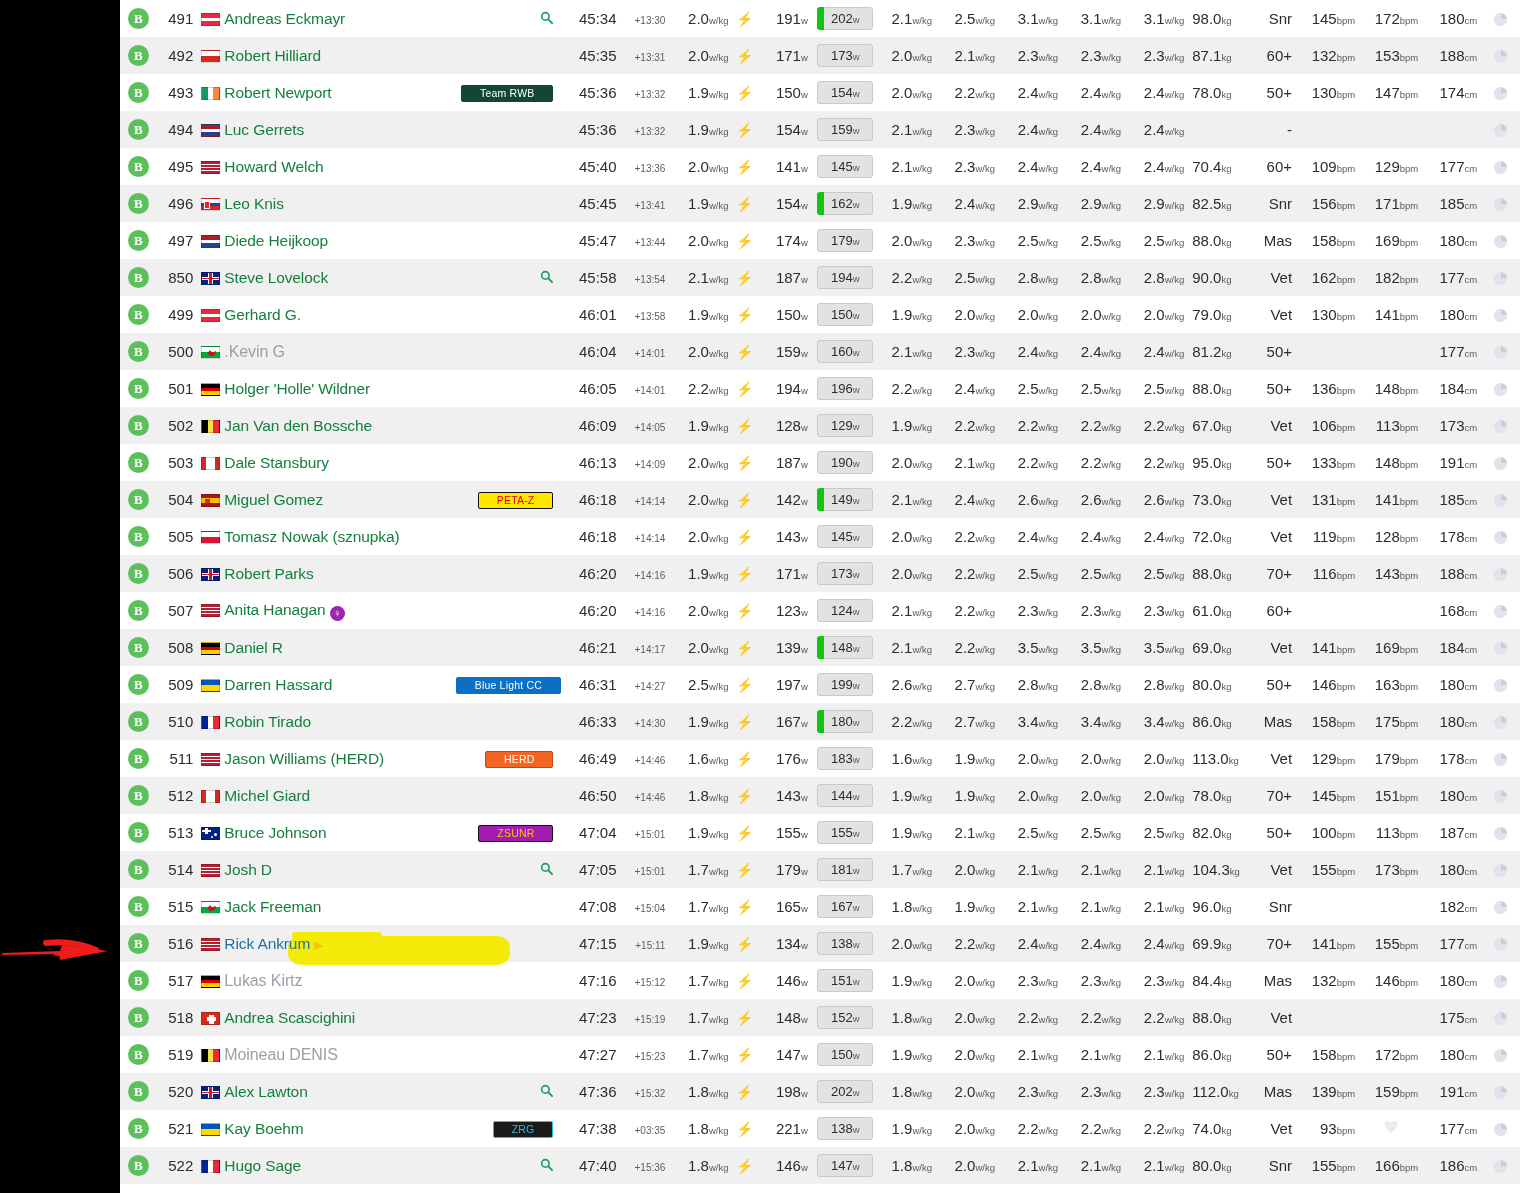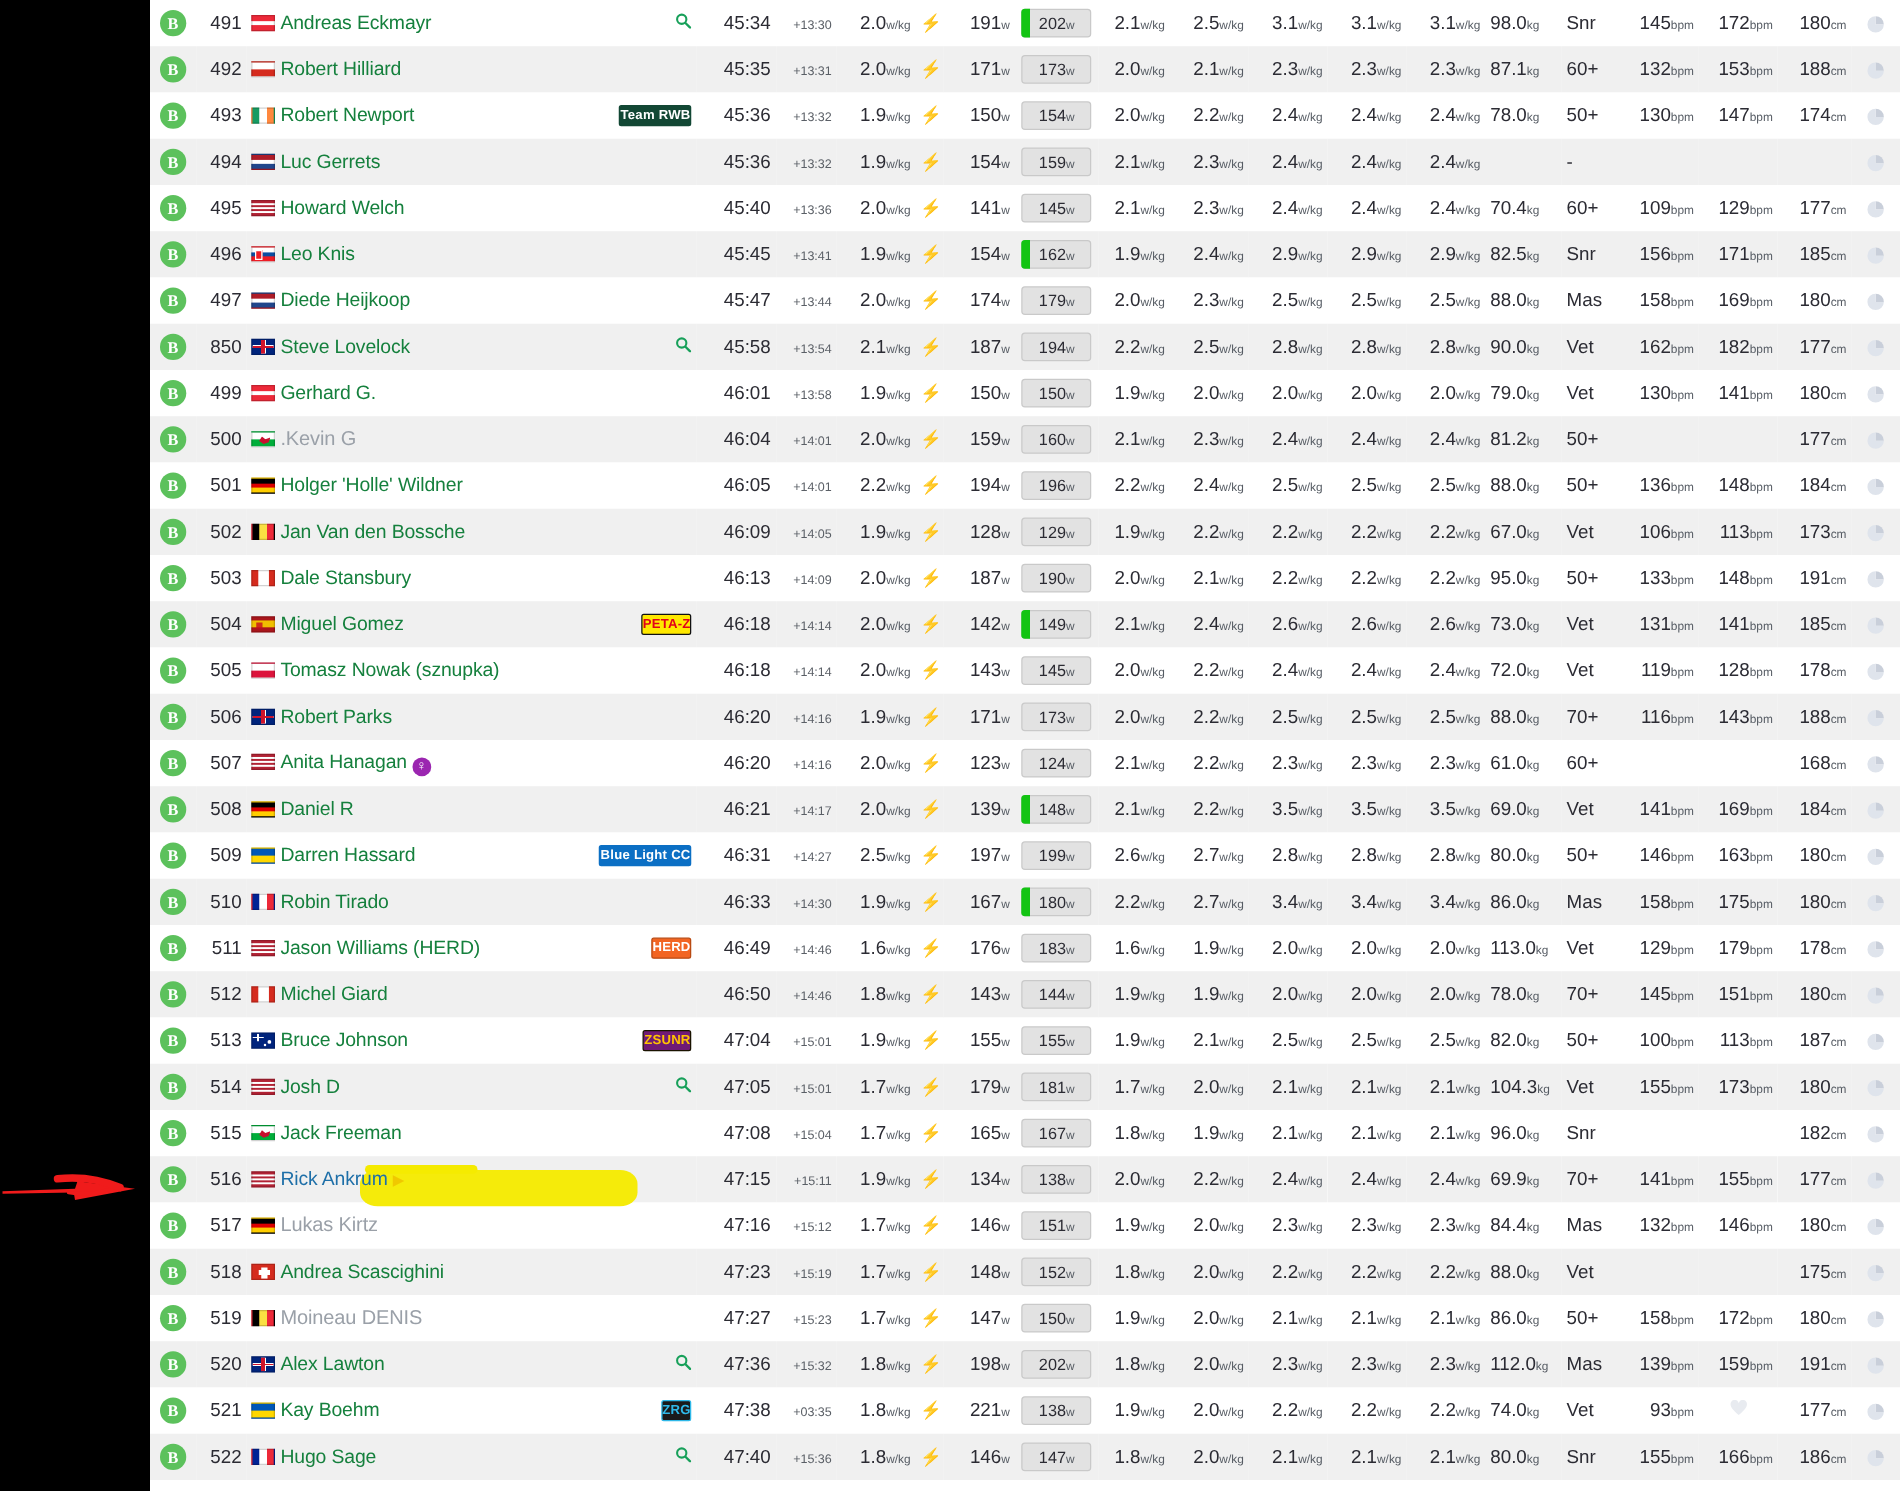--- a/index.html
+++ b/index.html
@@ -58,21 +58,21 @@
   .c-wkg     { width: 62px;  text-align: right; }
   .c-bolt    { width: 22px;  text-align: center; }
   .c-avgp    { width: 56px;  text-align: right; }
   .c-np      { width: 66px;  text-align: center; }
   .c-p5      { width: 56px;  text-align: right; }
   .c-p4      { width: 62px;  text-align: right; }
   .c-p3      { width: 62px;  text-align: right; }
   .c-p2      { width: 62px;  text-align: right; }
   .c-p1      { width: 62px;  text-align: right; }
   .c-weight  { width: 60px;  }
-  .c-cat     { width: 46px;  text-align: left; }
+  .c-cat     { width: 46px;  text-align: right; }
   .c-hravg   { width: 62px;  text-align: right; }
   .c-hrmax   { width: 62px;  text-align: right; }
   .c-height  { width: 58px;  text-align: right; }
   .c-chart   { width: 38px;  text-align: center; }
 
   
   .zp-badge {
     display: inline-block;
     width: 21px; height: 21px;
     line-height: 21px;
@@ -113,23 +113,23 @@
     line-height: 15px;
     text-align: center;
     vertical-align: -2px;
     margin-left: 4px;
   }
   .play-icon { color: #f0c800; font-size: 12px; margin-left: 4px; }
 
   
   .team-badge {
     display: inline-block;
-    padding: 2px 0;
+    padding: 2px 18px;
     font-size: 10.5px;
-    font-weight: bold;
+    font-weight: normal;
     font-family: "Liberation Sans", sans-serif;
     line-height: 11px;
     border-radius: 2px;
     letter-spacing: .2px;
     vertical-align: middle;
   }
 
   
   .gap { font-size: 10px; color: #5a5f66; }
 
@@ -787,21 +787,21 @@
             <td class="c-height"><span class="val">180</span><span class="unit">cm</span></td>
             <td class="c-chart"><svg class="pie-icon" viewBox="0 0 16 16">
                 <path d="M8 8 L8 1 A7 7 0 0 1 15 8 Z" fill="#c9cfda"></path>
                 <path d="M8 8 L15 8 A7 7 0 1 1 8 1 Z" fill="#dfe4ec"></path>
               </svg></td>
           </tr>
           <tr class="row odd">
             <td class="c-badge"><span class="zp-badge">B</span></td>
             <td class="c-pos"><span class="">513</span></td>
             <td class="c-name"><span class=""><span class="flag" style="background:linear-gradient(to bottom,#00247d 0 100%)"><span style="position:absolute;left:0;top:0;width:9px;height:6px;background:linear-gradient(to bottom,transparent 40%,#fff 40% 60%,transparent 60%),linear-gradient(to right,transparent 38%,#fff 38% 62%,transparent 62%)"></span><span style="position:absolute;right:2px;top:5px;width:3px;height:3px;background:#fff;border-radius:50%"></span><span style="position:absolute;right:6px;bottom:1px;width:2px;height:2px;background:#fff;border-radius:50%"></span></span><a class="rider-name" href="#">Bruce Johnson</a></span></td>
-            <td class="c-team"><span class="team-badge" style="background:#701a75;color:#ffc400;border:1px solid #1a1300">ZSUNR</span></td>
+            <td class="c-team"><span class="team-badge" style="background:#a21caf;color:#ffc400;border:1px solid #1a1300">ZSUNR</span></td>
             <td class="c-time">47:04</td>
             <td class="c-gap"><span class="gap">+15:01</span></td>
             <td class="c-wkg"><span class="val">1.9</span><span class="unit">w/kg</span></td>
             <td class="c-bolt"><span class="bolt">⚡</span></td>
             <td class="c-avgp"><span class="val">155</span><span class="unit">w</span></td>
             <td class="c-np"><span class="np-pill"><span>155</span><span class="unit">w</span></span></td>
             <td class="c-p5"><span class="val">1.9</span><span class="unit">w/kg</span></td>
             <td class="c-p4"><span class="val">2.1</span><span class="unit">w/kg</span></td>
             <td class="c-p3"><span class="val">2.5</span><span class="unit">w/kg</span></td>
             <td class="c-p2"><span class="val">2.5</span><span class="unit">w/kg</span></td>

